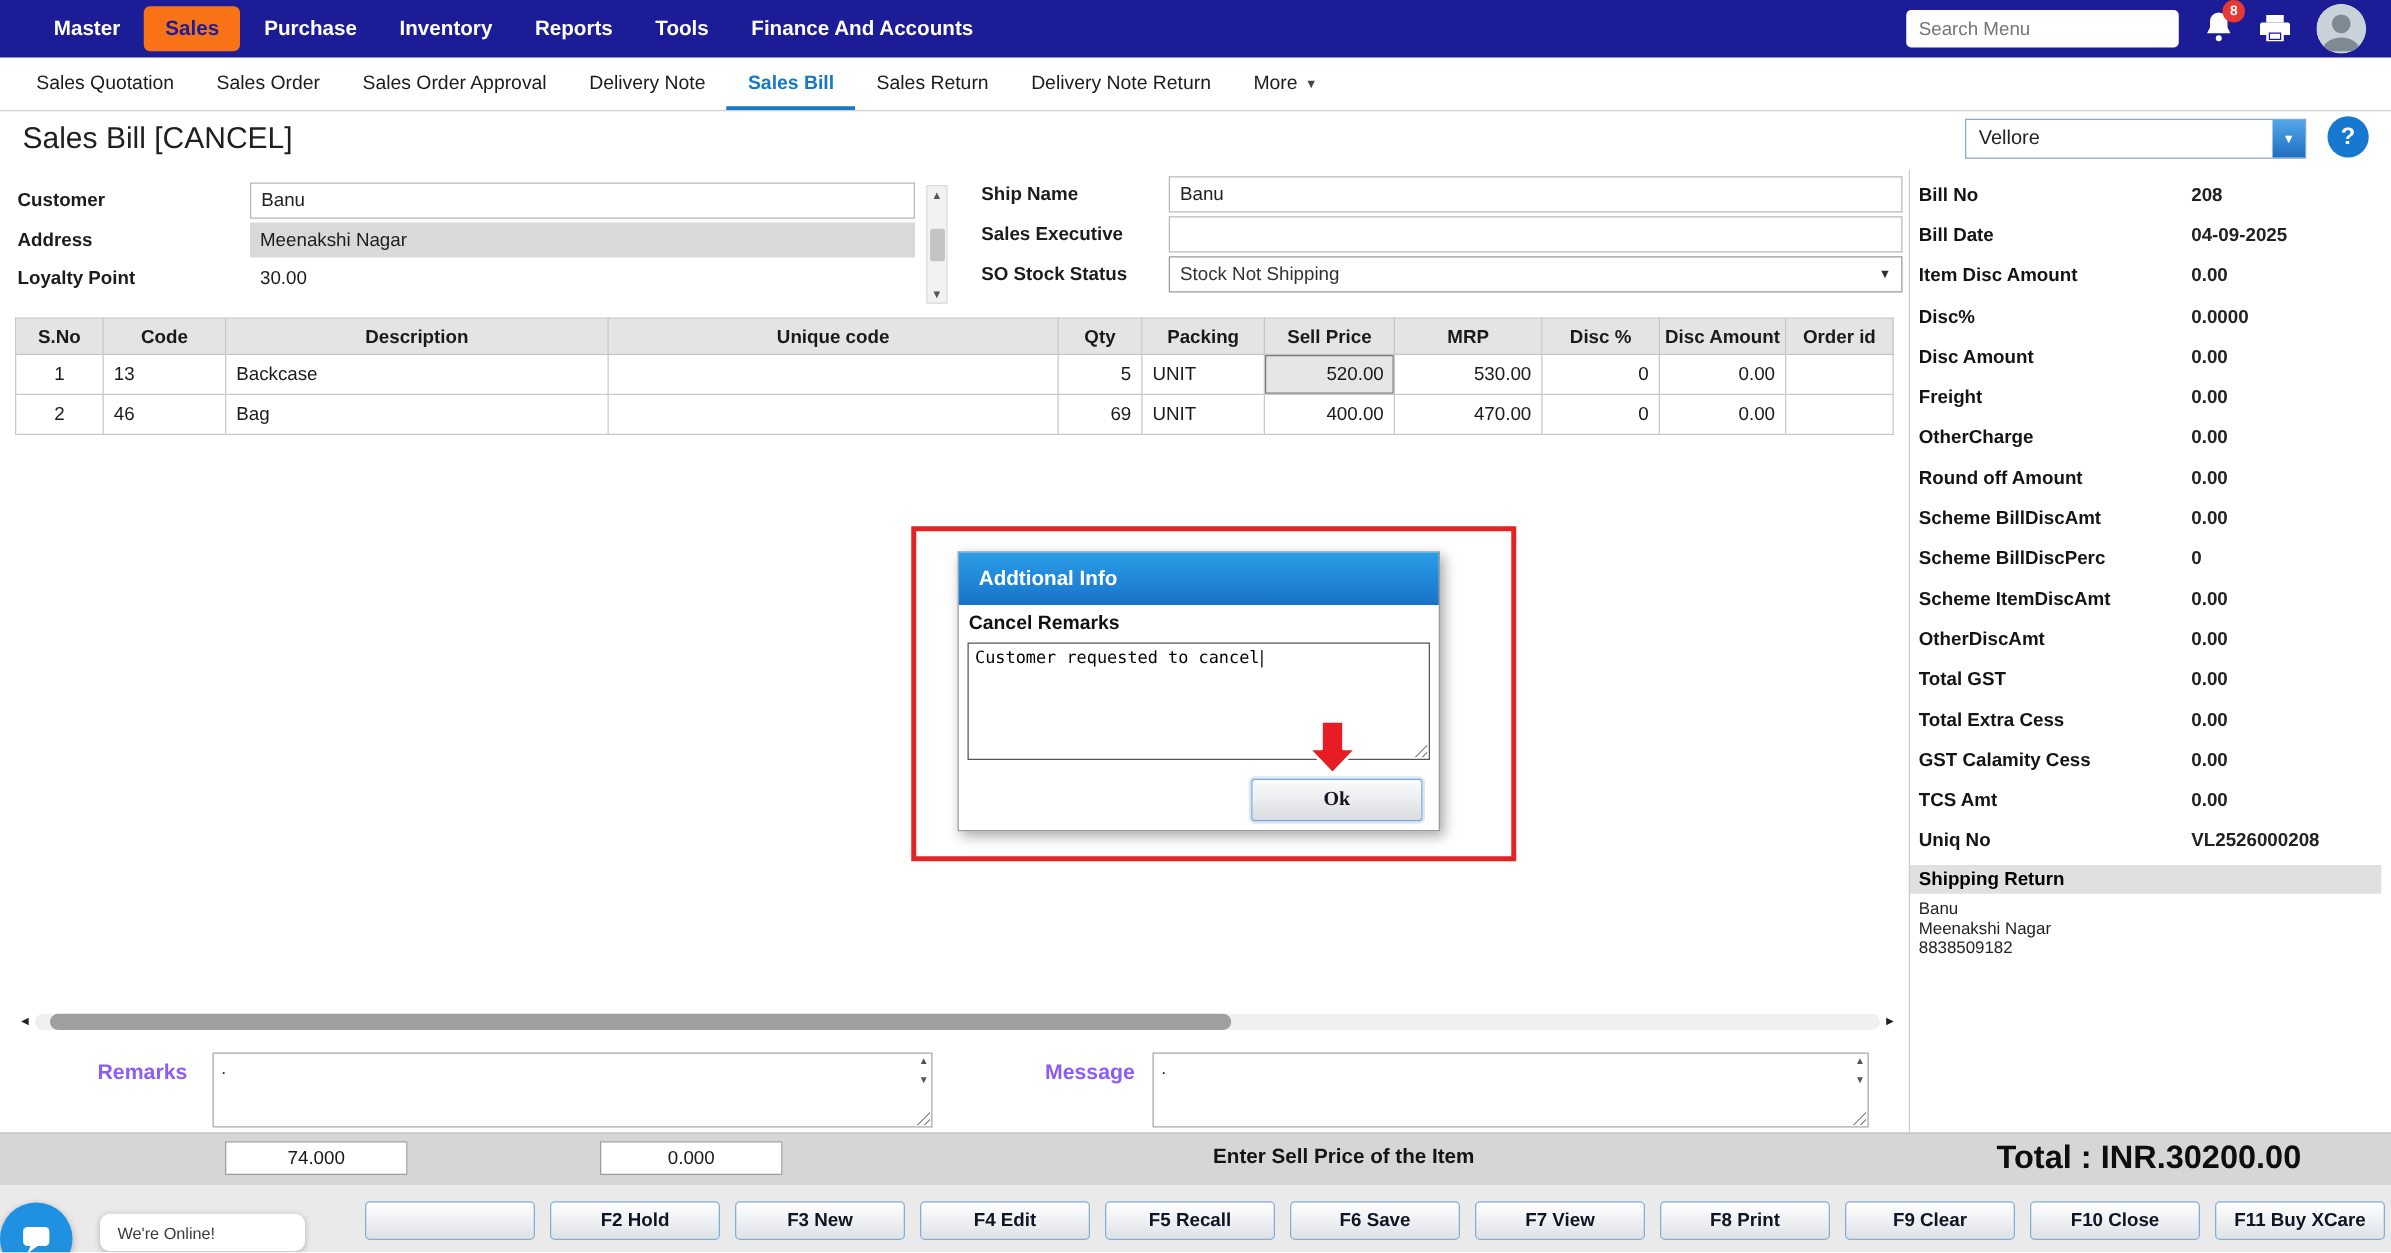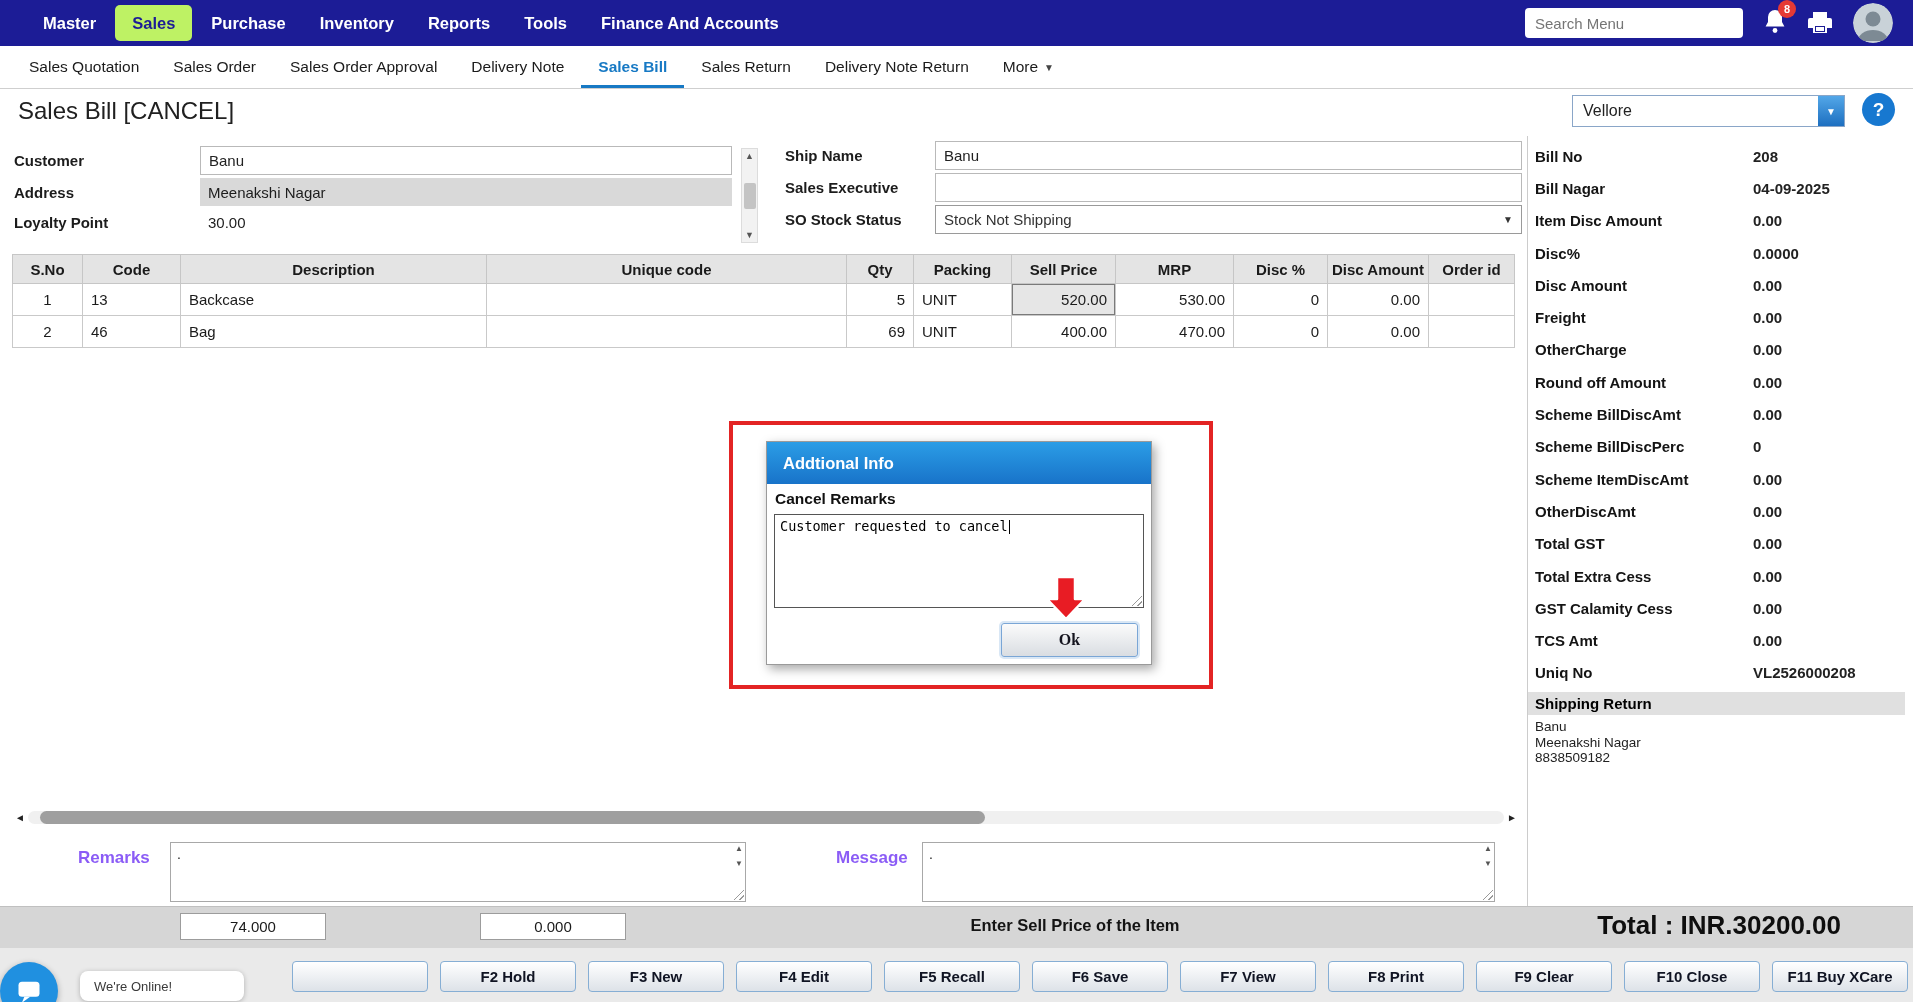--- a/index.html
+++ b/index.html
@@ -3,21 +3,21 @@
 <meta charset="utf-8">
 <style>
   * { box-sizing: border-box; margin: 0; padding: 0; }
   body { margin: 0; font-family: "Liberation Sans", sans-serif; background: #fff; }
   .screen { position: relative; width: 1913px; height: 1002px; background: #fff; overflow: hidden; }
 
   
   .topnav { position: absolute; left: 0; top: 0; width: 100%; height: 46px; background: #1c1c96; display: flex; align-items: center; z-index: 10; }
   .nav-items { display: flex; align-items: center; height: 100%; padding-left: 26px; }
   .nav-item { color: #fff; font-weight: 700; font-size: 16.5px; padding: 0 17px; height: 100%; display: flex; align-items: center; cursor: pointer; white-space: nowrap; }
-  .nav-item.active { background: #bef264; color: #1c1c96; border-radius: 5px; height: 36px; margin: 5px 2px; }
+  .nav-item.active { background: #f97316; color: #1c1c96; border-radius: 5px; height: 36px; margin: 5px 2px; }
   .nav-right { margin-left: auto; display: flex; align-items: center; gap: 20px; padding-right: 20px; }
   .search-input { width: 218px; height: 30px; border: none; border-radius: 4px; padding: 0 10px; font-size: 15px; font-family: inherit; color: #333; }
   .bell-wrap { position: relative; cursor: pointer; }
   .badge { position: absolute; top: -8px; right: -9px; min-width: 18px; height: 18px; padding: 0 3px; background: #e53935; color: #fff; border-radius: 9px; font-size: 11px; font-weight: 700; display: flex; align-items: center; justify-content: center; }
   .icon-btn { cursor: pointer; display: flex; align-items: center; }
   .avatar { width: 40px; height: 40px; border-radius: 50%; overflow: hidden; cursor: pointer; }
 
   
   .tabbar { position: absolute; left: 0; top: 46px; width: 100%; height: 43px; background: #fff; border-bottom: 1px solid #cfcfcf; display: flex; align-items: stretch; padding-left: 12px; z-index: 9; }
   .tab { display: flex; align-items: center; padding: 0 17px; font-size: 15.5px; color: #1b1b1b; cursor: pointer; white-space: nowrap; }
@@ -268,21 +268,21 @@
       </tr>
     </tbody>
   </table>
 
   <div class="summary">
     <div class="srow">
         <span class="slabel">Bill No</span>
         <span class="svalue">208</span>
       </div>
     <div class="srow">
-        <span class="slabel">Bill Nagar</span>
+        <span class="slabel">Bill Date</span>
         <span class="svalue">04-09-2025</span>
       </div>
     <div class="srow">
         <span class="slabel">Item Disc Amount</span>
         <span class="svalue">0.00</span>
       </div>
     <div class="srow">
         <span class="slabel">Disc%</span>
         <span class="svalue">0.0000</span>
       </div>

